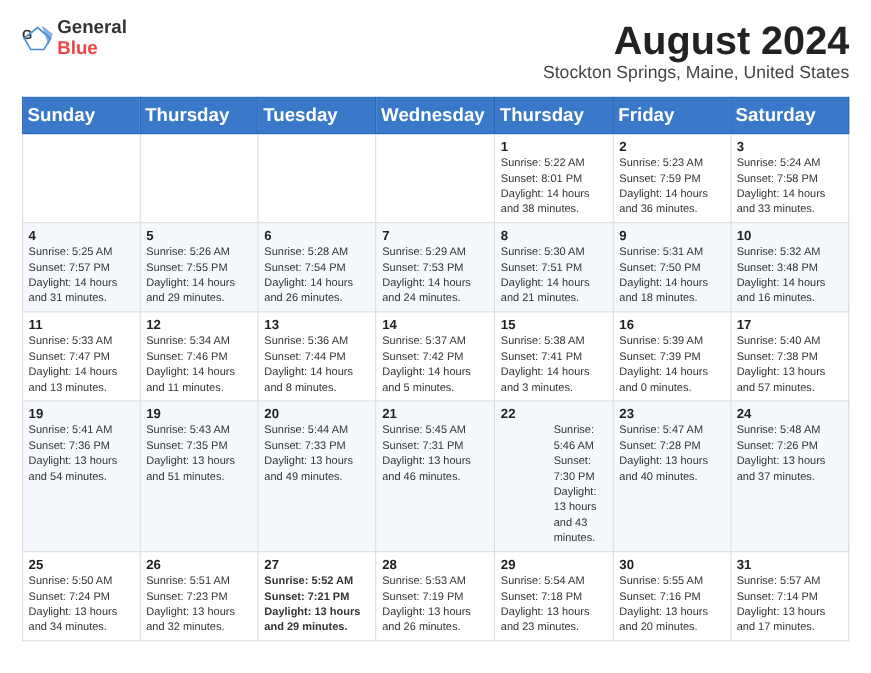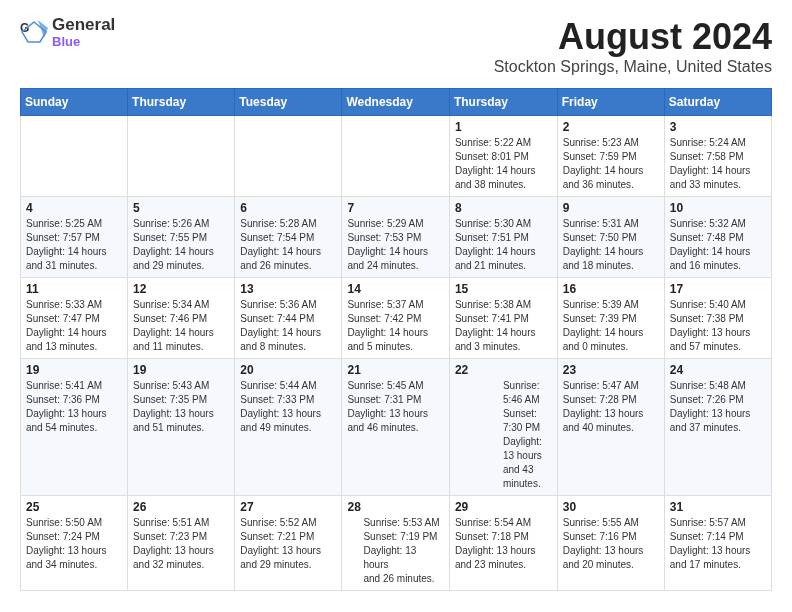--- a/index.html
+++ b/index.html
@@ -38,21 +38,21 @@
       color: #444;
     }
     .calendar {
       width: 100%;
       border-collapse: collapse;
       border: 1px solid #ccc;
     }
     .calendar th {
       background-color: #3a78c9;
       color: #fff;
-      font-size: 12px;
+      font-size: 17px;
       font-weight: bold;
       padding: 6px 4px;
       text-align: left;
       border: 1px solid #2a68b9;
     }
     .calendar td {
       width: 108px;
       vertical-align: top;
       padding: 4px 5px;
       font-size: 10.5px;
@@ -87,21 +87,21 @@
 
 <div class="header-section">
   <div class="logo">
     <svg class="logo-icon" viewBox="0 0 28 28" xmlns="http://www.w3.org/2000/svg">
       <text y="14" font-size="12" font-weight="bold" fill="#333">G</text>
       <polygon points="14,4 26,14 20,24 8,24 2,14" fill="none" stroke="#4a90d9" stroke-width="1.5"></polygon>
       <polygon points="18,2 28,10 24,20" fill="#4a90d9" opacity="0.7"></polygon>
     </svg>
     <div>
       <div style="font-size:17px;font-weight:bold;color:#333;line-height:1.1;">General</div>
-      <div style="font-size:13px;font-weight:bold;color:#8b5cf6;line-height:1.1;">Blue</div>
+      <div style="font-size:17px;font-weight:bold;color:#ef4444;line-height:1.1;">Blue</div>
     </div>
   </div>
   <div class="title-section">
     <div class="month-title">August 2024</div>
     <div class="location-title">Stockton Springs, Maine, United States</div>
   </div>
 </div>
 
 <table class="calendar">
   <thead>
@@ -182,21 +182,21 @@
         <td>
           <span class="day-number">9</span>
           <div class="day-info" style="white-space: pre-line;">Sunrise: 5:31 AM
 Sunset: 7:50 PM
 Daylight: 14 hours
 and 18 minutes.</div>
         </td>
         <td>
           <span class="day-number">10</span>
           <div class="day-info" style="white-space: pre-line;">Sunrise: 5:32 AM
-Sunset: 7:48 PM
+Sunset: 3:48 PM
 Daylight: 14 hours
 and 16 minutes.</div>
         </td>
       </tr>
       <tr>
         <td>
           <span class="day-number">11</span>
           <div class="day-info" style="white-space: pre-line;">Sunrise: 5:33 AM
 Sunset: 7:47 PM
 Daylight: 14 hours
@@ -306,28 +306,28 @@
         </td>
         <td>
           <span class="day-number">26</span>
           <div class="day-info" style="white-space: pre-line;">Sunrise: 5:51 AM
 Sunset: 7:23 PM
 Daylight: 13 hours
 and 32 minutes.</div>
         </td>
         <td>
           <span class="day-number">27</span>
-          <div class="day-info" style="white-space: pre-line;">Sunrise: 5:52 AM
+          <div class="day-info" style="white-space: pre-line; font-weight: bold;">Sunrise: 5:52 AM
 Sunset: 7:21 PM
 Daylight: 13 hours
 and 29 minutes.</div>
         </td>
         <td>
           <span class="day-number">28</span>
-          <div class="day-info" style="white-space: pre-line; margin-left: 16px;">Sunrise: 5:53 AM
+          <div class="day-info" style="white-space: pre-line;">Sunrise: 5:53 AM
 Sunset: 7:19 PM
 Daylight: 13 hours
 and 26 minutes.</div>
         </td>
         <td>
           <span class="day-number">29</span>
           <div class="day-info" style="white-space: pre-line;">Sunrise: 5:54 AM
 Sunset: 7:18 PM
 Daylight: 13 hours
 and 23 minutes.</div>

